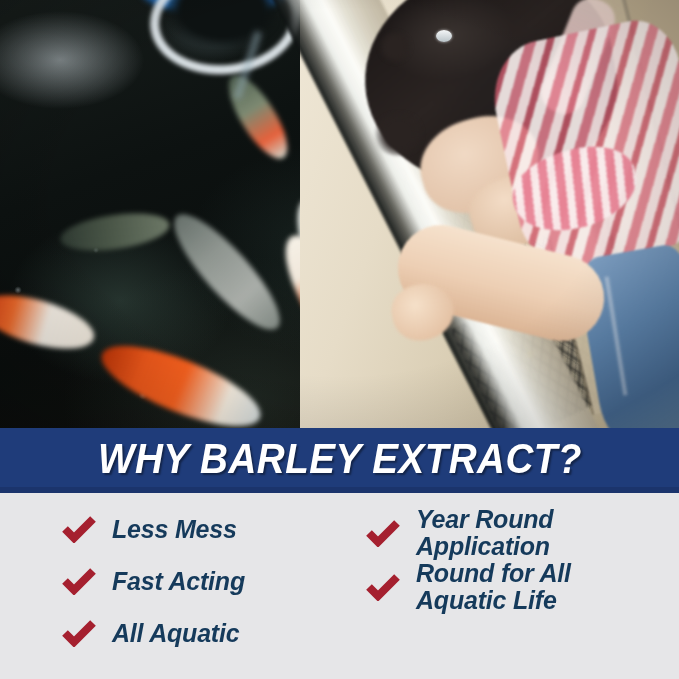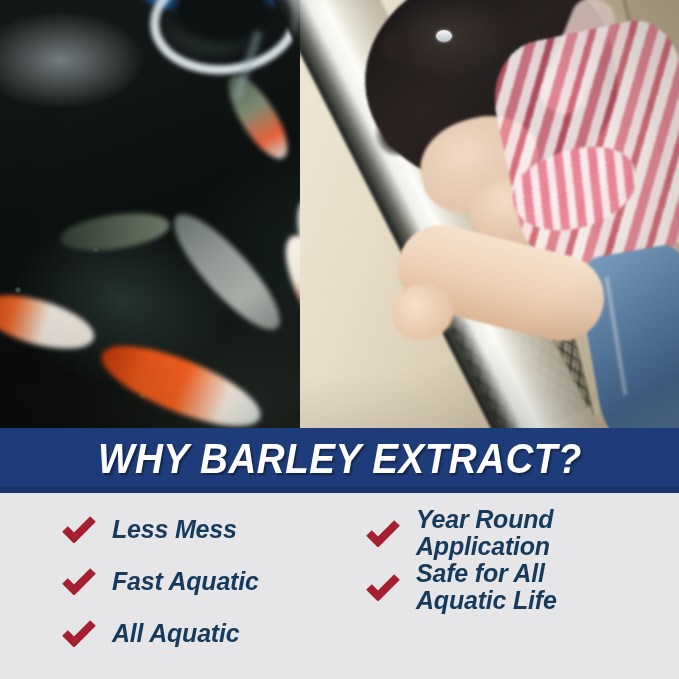--- a/index.html
+++ b/index.html
@@ -354,21 +354,21 @@
       <div class="feature">
         <svg class="check" viewBox="0 0 34 28">
             <path d="M3 14 L12 23 L31 4"></path>
           </svg>
         <div class="flabel">Less Mess</div>
       </div>
       <div class="feature">
         <svg class="check" viewBox="0 0 34 28">
             <path d="M3 14 L12 23 L31 4"></path>
           </svg>
-        <div class="flabel">Fast Aquatic</div>
+        <div class="flabel">Fast Acting</div>
       </div>
       <div class="feature">
         <svg class="check" viewBox="0 0 34 28">
             <path d="M3 14 L12 23 L31 4"></path>
           </svg>
         <div class="flabel">All Aquatic</div>
       </div>
     </div>
 
     <div class="col col-right">
@@ -376,19 +376,19 @@
         <svg class="check" viewBox="0 0 34 28">
             <path d="M3 14 L12 23 L31 4"></path>
           </svg>
         <div class="flabel">Year Round
 Application</div>
       </div>
       <div class="feature">
         <svg class="check" viewBox="0 0 34 28">
             <path d="M3 14 L12 23 L31 4"></path>
           </svg>
-        <div class="flabel">Safe for All
+        <div class="flabel">Round for All
 Aquatic Life</div>
       </div>
     </div>
 
   </div>
 </div>
 
 </body></html>

